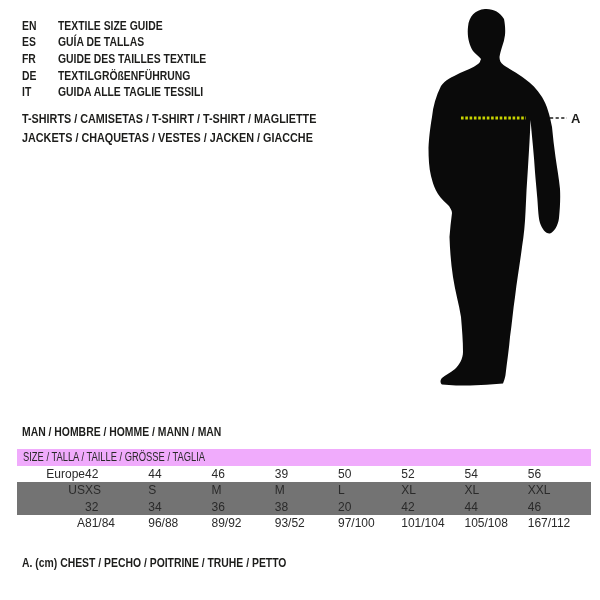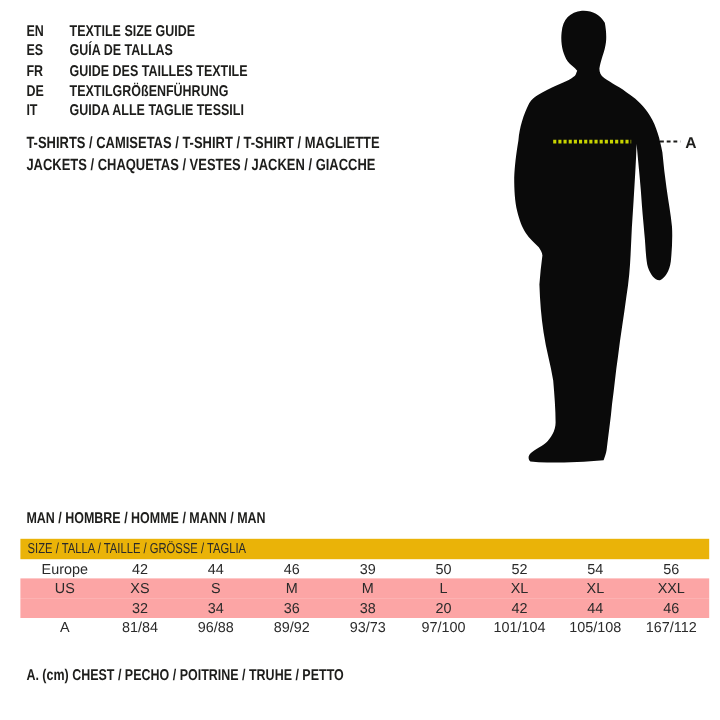--- a/index.html
+++ b/index.html
@@ -18,28 +18,28 @@
                     font-weight:bold; font-size:13.5px; line-height:19px; white-space:nowrap; }
   
   .figure-svg { position:absolute; left:420px; top:5px; }
   .figure-svg text { font-family:"Liberation Sans", sans-serif; font-weight:bold; }
   
   .man-heading { position:absolute; top:424px; left:22px;
                  font-weight:bold; font-size:13px; white-space:nowrap; }
   
   .size-table { position:absolute; top:449px; left:17px; width:574px;
                 font-size:12px; color:#2a2a2a; }
-  .thead { background:#eab308; height:16.5px; line-height:16.5px;
+  .thead { background:#f0abfc; height:16.5px; line-height:16.5px;
            padding-left:6px; white-space:nowrap; }
   .thead .cond { transform:scaleX(0.78); transform-origin:0 0; display:inline-block; }
   .trow { display:grid; grid-template-columns:68px repeat(8, 1fr);
           height:16.5px; line-height:16.5px; }
-  .trow.shaded { background:#fca5a5; }
-  .cell.lbl { padding-left:6px; text-align:center; }
-  .cell.val { text-align:center; }
+  .trow.shaded { background:#737373; }
+  .cell.lbl { padding-left:6px; text-align:right; }
+  .cell.val { }
   
   .footnote { position:absolute; top:555px; left:22px;
               font-weight:bold; font-size:13px; white-space:nowrap; }
 </style>
 </head>
 <body>
 
 <div class="page">
 
   <div class="lang-block cond">
@@ -163,21 +163,21 @@
       <div class="cell val">42</div>
       <div class="cell val">44</div>
       <div class="cell val">46</div>
     </div>
 
     <div class="trow">
       <div class="cell lbl">A</div>
       <div class="cell val">81/84</div>
       <div class="cell val">96/88</div>
       <div class="cell val">89/92</div>
-      <div class="cell val">93/73</div>
+      <div class="cell val">93/52</div>
       <div class="cell val">97/100</div>
       <div class="cell val">101/104</div>
       <div class="cell val">105/108</div>
       <div class="cell val">167/112</div>
     </div>
   </div>
 
   <div class="footnote cond">A. (cm) CHEST / PECHO / POITRINE / TRUHE / PETTO</div>
 
 </div>

